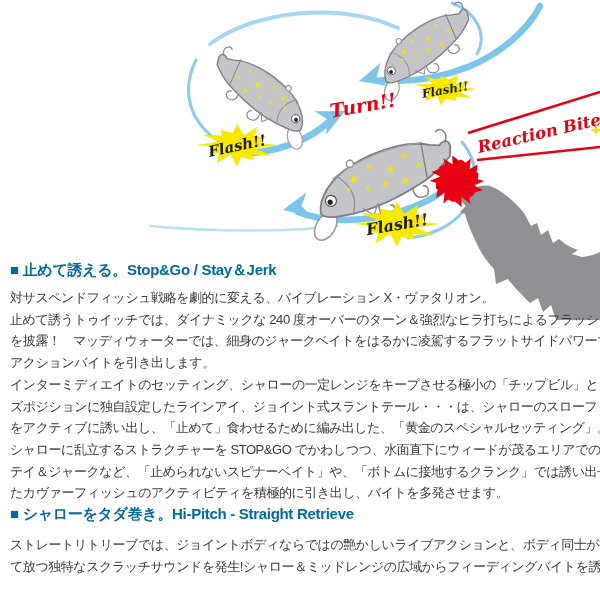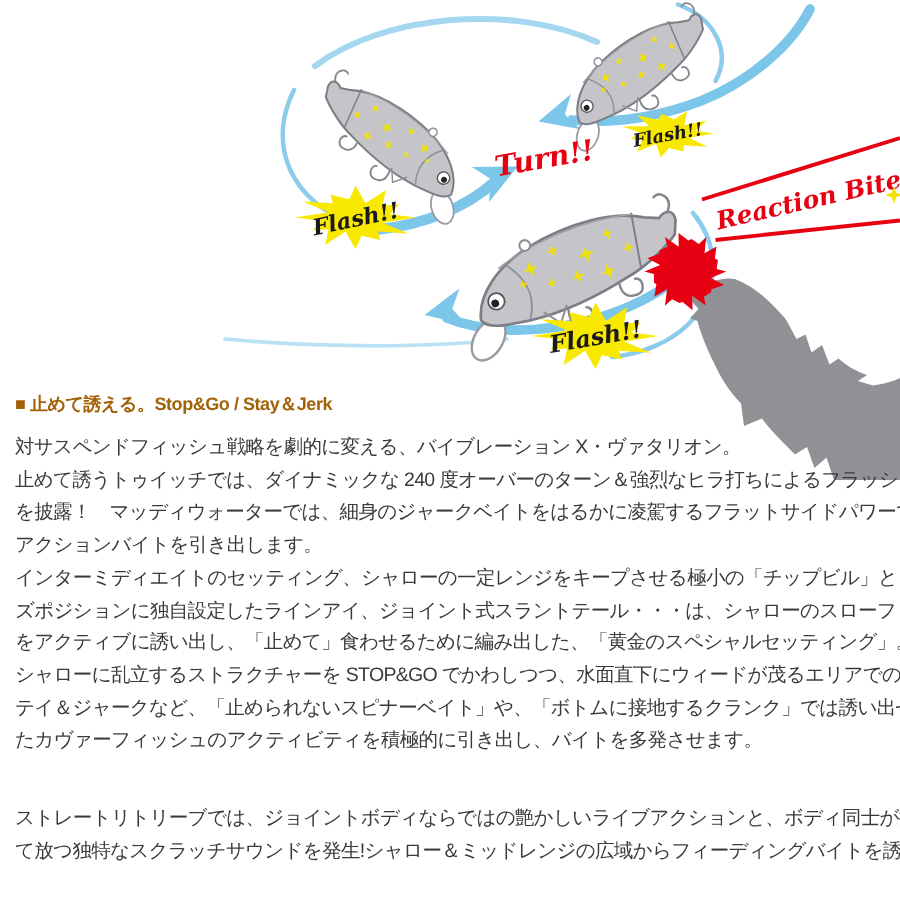--- a/index.html
+++ b/index.html
@@ -3,21 +3,21 @@
 <meta charset="utf-8">
 <style>
   html,body { margin:0; padding:0; background:#fff; }
   .page {
     position:relative; width:600px; height:600px; background:#ffffff;
     overflow:hidden; font-family:"Liberation Sans","DejaVu Sans",sans-serif;
   }
   .illus { position:absolute; top:0; left:0; width:600px; height:322px; }
   .sec-heading {
     position:absolute; left:10px; white-space:nowrap;
-    font-size:12px; font-weight:bold; color:#a16207; letter-spacing:-0.3px;
+    font-size:15px; font-weight:bold; color:#0369a1; letter-spacing:-0.3px;
   }
   .body-block { position:absolute; left:10px; }
   .body-line {
     white-space:nowrap; font-size:13px; color:#3a3a3a;
     line-height:21.7px; letter-spacing:-0.45px;
   }
   #sec1-heading { top:261px; }
   #sec1-body    { top:287px; }
   #sec2-heading { top:505px; }
   #sec2-body    { top:534px; }
@@ -113,18 +113,19 @@
     <div class="body-line">を披露！　マッディウォーターでは、細身のジャークベイトをはるかに凌駕するフラットサイドパワーでリ</div>
     <div class="body-line">アクションバイトを引き出します。</div>
     <div class="body-line">インターミディエイトのセッティング、シャローの一定レンジをキープさせる極小の「チップビル」とノー</div>
     <div class="body-line">ズポジションに独自設定したラインアイ、ジョイント式スラントテール・・・は、シャローのスローフィッシュ</div>
     <div class="body-line">をアクティブに誘い出し、「止めて」食わせるために編み出した、「黄金のスペシャルセッティング」。</div>
     <div class="body-line">シャローに乱立するストラクチャーを STOP&amp;GO でかわしつつ、水面直下にウィードが茂るエリアでのス</div>
     <div class="body-line">テイ＆ジャークなど、「止められないスピナーベイト」や、「ボトムに接地するクランク」では誘い出せなかっ</div>
     <div class="body-line">たカヴァーフィッシュのアクティビティを積極的に引き出し、バイトを多発させます。</div>
   </div>
 
+  <div id="sec2-heading" class="sec-heading">■ シャローをタダ巻き。Hi-Pitch - Straight Retrieve</div>
   <div id="sec2-body" class="body-block">
     <div class="body-line">ストレートリトリーブでは、ジョイントボディならではの艶かしいライブアクションと、ボディ同士が接触し</div>
     <div class="body-line">て放つ独特なスクラッチサウンドを発生!シャロー＆ミッドレンジの広域からフィーディングバイトを誘発。</div>
   </div>
 
 </div>
 
 </body></html>

